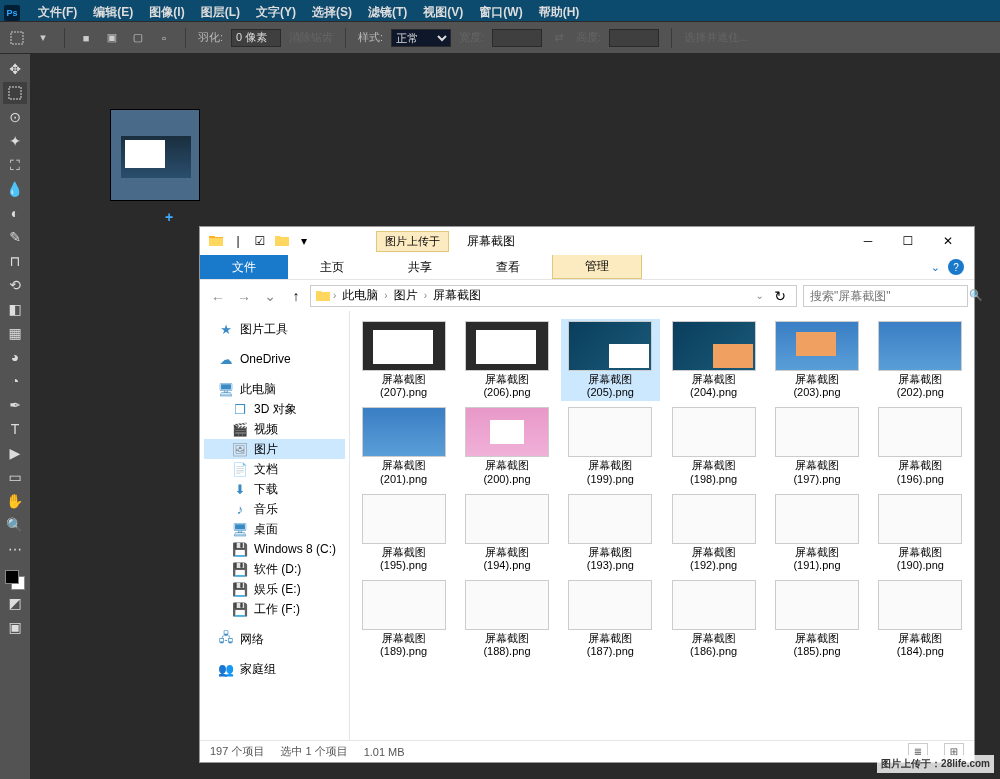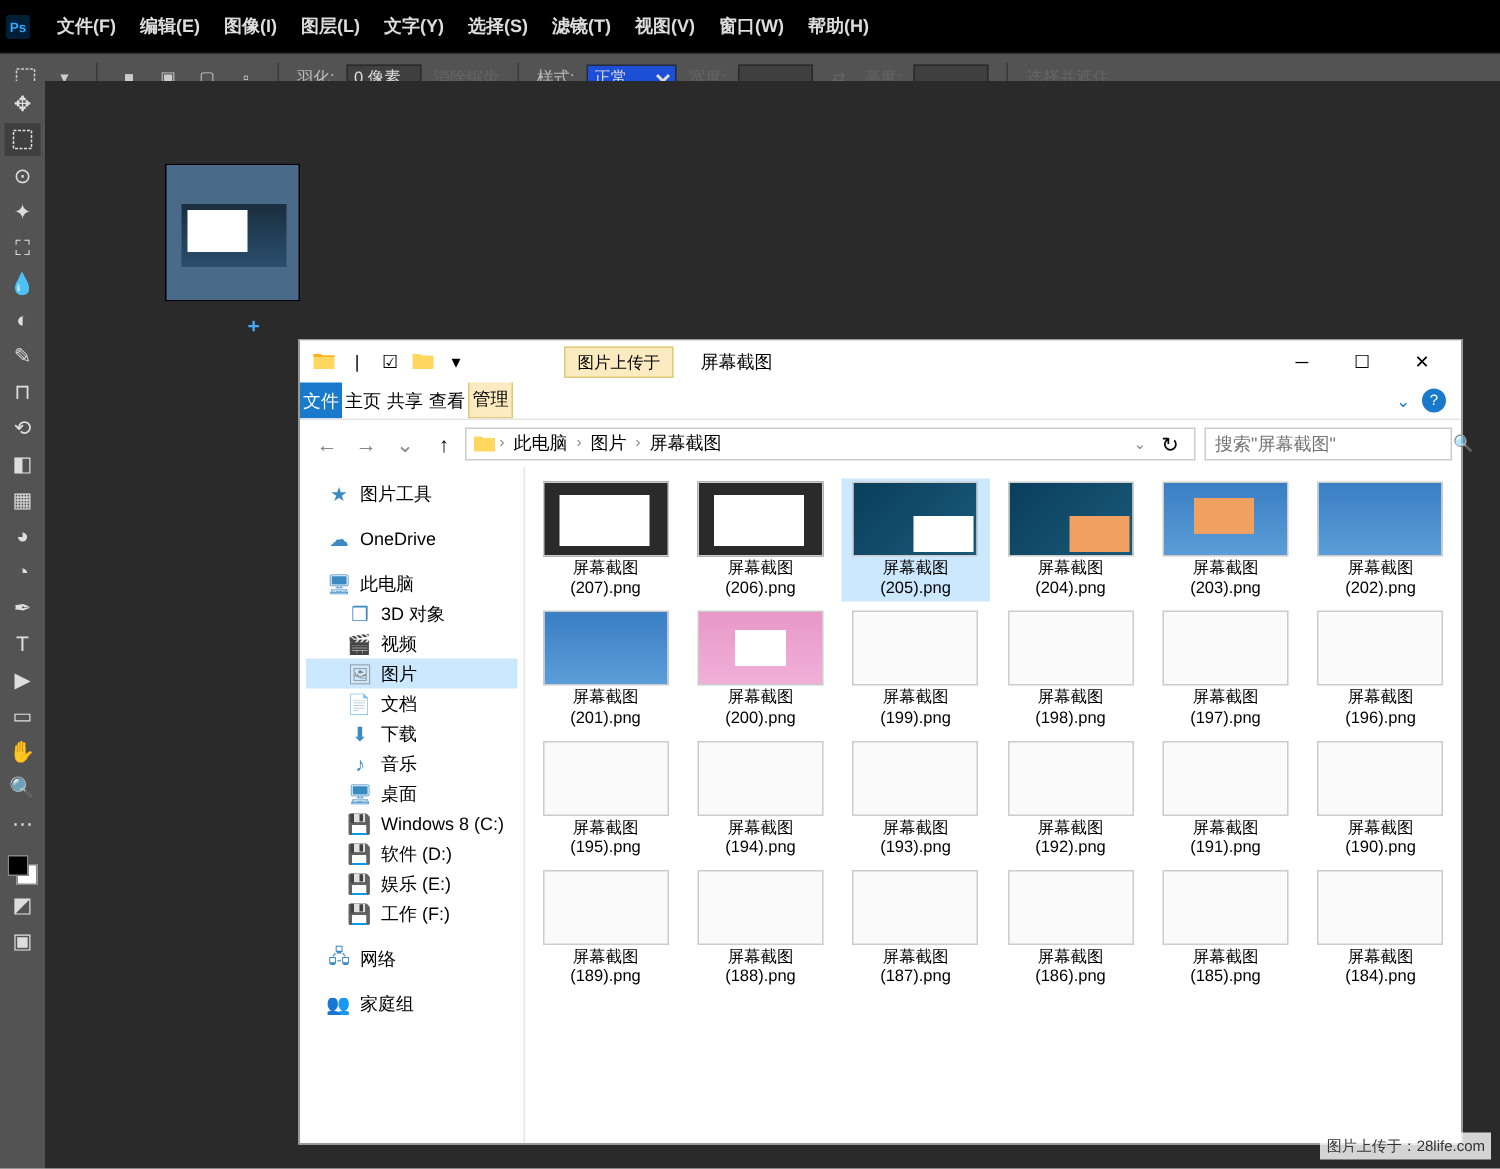--- a/index.html
+++ b/index.html
@@ -1,27 +1,27 @@
 <!DOCTYPE html>
 <html><head>
 <meta charset="utf-8">
 <style>
 * { margin: 0; padding: 0; box-sizing: border-box; font-family: "Microsoft YaHei", "Segoe UI", sans-serif; }
 body { width: 1000px; height: 779px; background: #535353; color: #ccc; font-size: 11px; overflow: hidden; position: relative; }
 
 
-.ps-menu-bar { height: 36px; background: #000000; display: flex; align-items: center; padding: 0 4px; border-bottom: 1px solid #2a2a2a; }
+.ps-menu-bar { height: 22px; background: #0c4a6e; display: flex; align-items: flex-end; padding: 0 4px; border-bottom: 1px solid #2a2a2a; }
 .ps-logo { width: 16px; height: 16px; background: #001e36; color: #31a8ff; font-size: 9px; font-weight: bold; display: flex; align-items: center; justify-content: center; margin-right: 10px; border-radius: 2px; }
 .ps-menu-item { padding: 0 8px; color: #ddd; font-size: 12px; cursor: default; font-weight: bold; }
 
 
 .ps-options-bar { height: 32px; background: #535353; display: flex; align-items: center; padding: 0 8px; border-bottom: 1px solid #2a2a2a; gap: 8px; }
 .opt-label { color: #bbb; font-size: 11px; }
 .opt-input { width: 50px; height: 18px; background: #3f3f3f; border: 1px solid #2a2a2a; color: #ddd; font-size: 11px; padding: 0 4px; }
-.opt-select { width: 60px; height: 18px; background: #1d4ed8; border: 1px solid #2a2a2a; color: #ddd; font-size: 11px; }
+.opt-select { width: 60px; height: 18px; background: #0f172a; border: 1px solid #2a2a2a; color: #ddd; font-size: 11px; }
 .opt-icon { width: 18px; height: 18px; display: flex; align-items: center; justify-content: center; color: #ccc; }
 .opt-sep { width: 1px; height: 20px; background: #3a3a3a; margin: 0 4px; }
 .opt-disabled { color: #666; }
 
 
 .ps-toolbar { position: absolute; left: 0; top: 54px; width: 30px; background: #535353; height: calc(100% - 54px); display: flex; flex-direction: column; align-items: center; padding-top: 4px; gap: 2px; }
 .tool-btn { width: 24px; height: 22px; display: flex; align-items: center; justify-content: center; color: #ddd; font-size: 14px; cursor: default; position: relative; }
 .tool-btn.active { background: #3f3f3f; }
 .color-swatch { width: 20px; height: 20px; margin-top: 8px; position: relative; }
 .color-swatch .fg { width: 14px; height: 14px; background: #000; border: 1px solid #888; position: absolute; top: 0; left: 0; }
@@ -40,21 +40,21 @@
 
 .exp-titlebar { height: 28px; display: flex; align-items: center; padding: 0 6px; background: #fff; }
 .qat-btn { width: 20px; height: 20px; display: flex; align-items: center; justify-content: center; margin-right: 2px; font-size: 12px; }
 .title-tab { background: #fcebc0; padding: 2px 8px; font-size: 11px; margin-left: 60px; border: 1px solid #e0c878; }
 .title-text { margin-left: 18px; font-size: 12px; }
 .title-spacer { flex: 1; }
 .win-btn { width: 40px; height: 28px; display: flex; align-items: center; justify-content: center; font-size: 12px; }
 
 
 .ribbon { height: 24px; display: flex; align-items: stretch; background: #fff; }
-.ribbon-tab { padding: 0 2px; display: flex; align-items: center; font-size: 12px; cursor: default; }
+.ribbon-tab { padding: 0 32px; display: flex; align-items: center; font-size: 12px; cursor: default; }
 .ribbon-tab.active { background: #1979ca; color: #fff; }
 .ribbon-tab.tool-tab { background: #fcebc0; border: 1px solid #e0c878; border-top: none; }
 .ribbon-spacer { flex: 1; }
 .ribbon-help { padding: 0 10px; display: flex; align-items: center; gap: 8px; }
 .help-icon { width: 16px; height: 16px; border-radius: 50%; background: #1979ca; color: #fff; display: flex; align-items: center; justify-content: center; font-size: 10px; }
 
 
 .addr-bar { height: 32px; display: flex; align-items: center; padding: 0 6px; gap: 2px; background: #fff; border-top: 1px solid #e5e5e5; }
 .nav-btn { width: 24px; height: 24px; display: flex; align-items: center; justify-content: center; color: #888; font-size: 14px; }
 .nav-btn.enabled { color: #000; }
@@ -92,21 +92,21 @@
 .thumb .win-inner.br { left: auto; right: 2px; top: auto; bottom: 2px; width: 40px; height: 24px; }
 .thumb .win-inner.orange { background: #f0a060; }
 .file-label { text-align: center; font-size: 11px; margin-top: 2px; line-height: 1.2; width: 90px; }
 
 
 .status-bar { height: 22px; border-top: 1px solid #e5e5e5; display: flex; align-items: center; padding: 0 10px; gap: 16px; font-size: 11px; color: #555; }
 .status-spacer { flex: 1; }
 .view-btn { width: 20px; height: 18px; border: 1px solid #ccc; display: flex; align-items: center; justify-content: center; font-size: 10px; }
 
 
-.watermark { position: absolute; right: 6px; bottom: 6px; background: rgba(255,255,255,0.8); font-size: 10px; padding: 2px 4px; color: #333; }
+.watermark { position: absolute; right: 6px; bottom: 6px; background: rgba(255,255,255,0.8); font-size: 10px; padding: 2px 4px; color: #333; font-weight: bold; }
 
 svg { width: 16px; height: 16px; }
 </style>
 </head>
 <body>
 
 <div class="ps-menu-bar">
   <div class="ps-logo">Ps</div>
   <div class="ps-menu-item">文件(F)</div>
   <div class="ps-menu-item">编辑(E)</div>
@@ -434,15 +434,23 @@
             <div class="file-label">屏幕截图<br>(185).png</div>
           </div>
           <div class="file-item">
             <div class="thumb light"></div>
             <div class="file-label">屏幕截图<br>(184).png</div>
           </div>
         </div>
     </div>
   </div>
 
+  <div class="status-bar">
+    <span>197 个项目</span>
+    <span>选中 1 个项目</span>
+    <span>1.01 MB</span>
+    <div class="status-spacer"></div>
+    <div class="view-btn">≣</div>
+    <div class="view-btn">⊞</div>
+  </div>
 </div>
 
 <div class="watermark">图片上传于：28life.com</div>
 
 </body></html>

